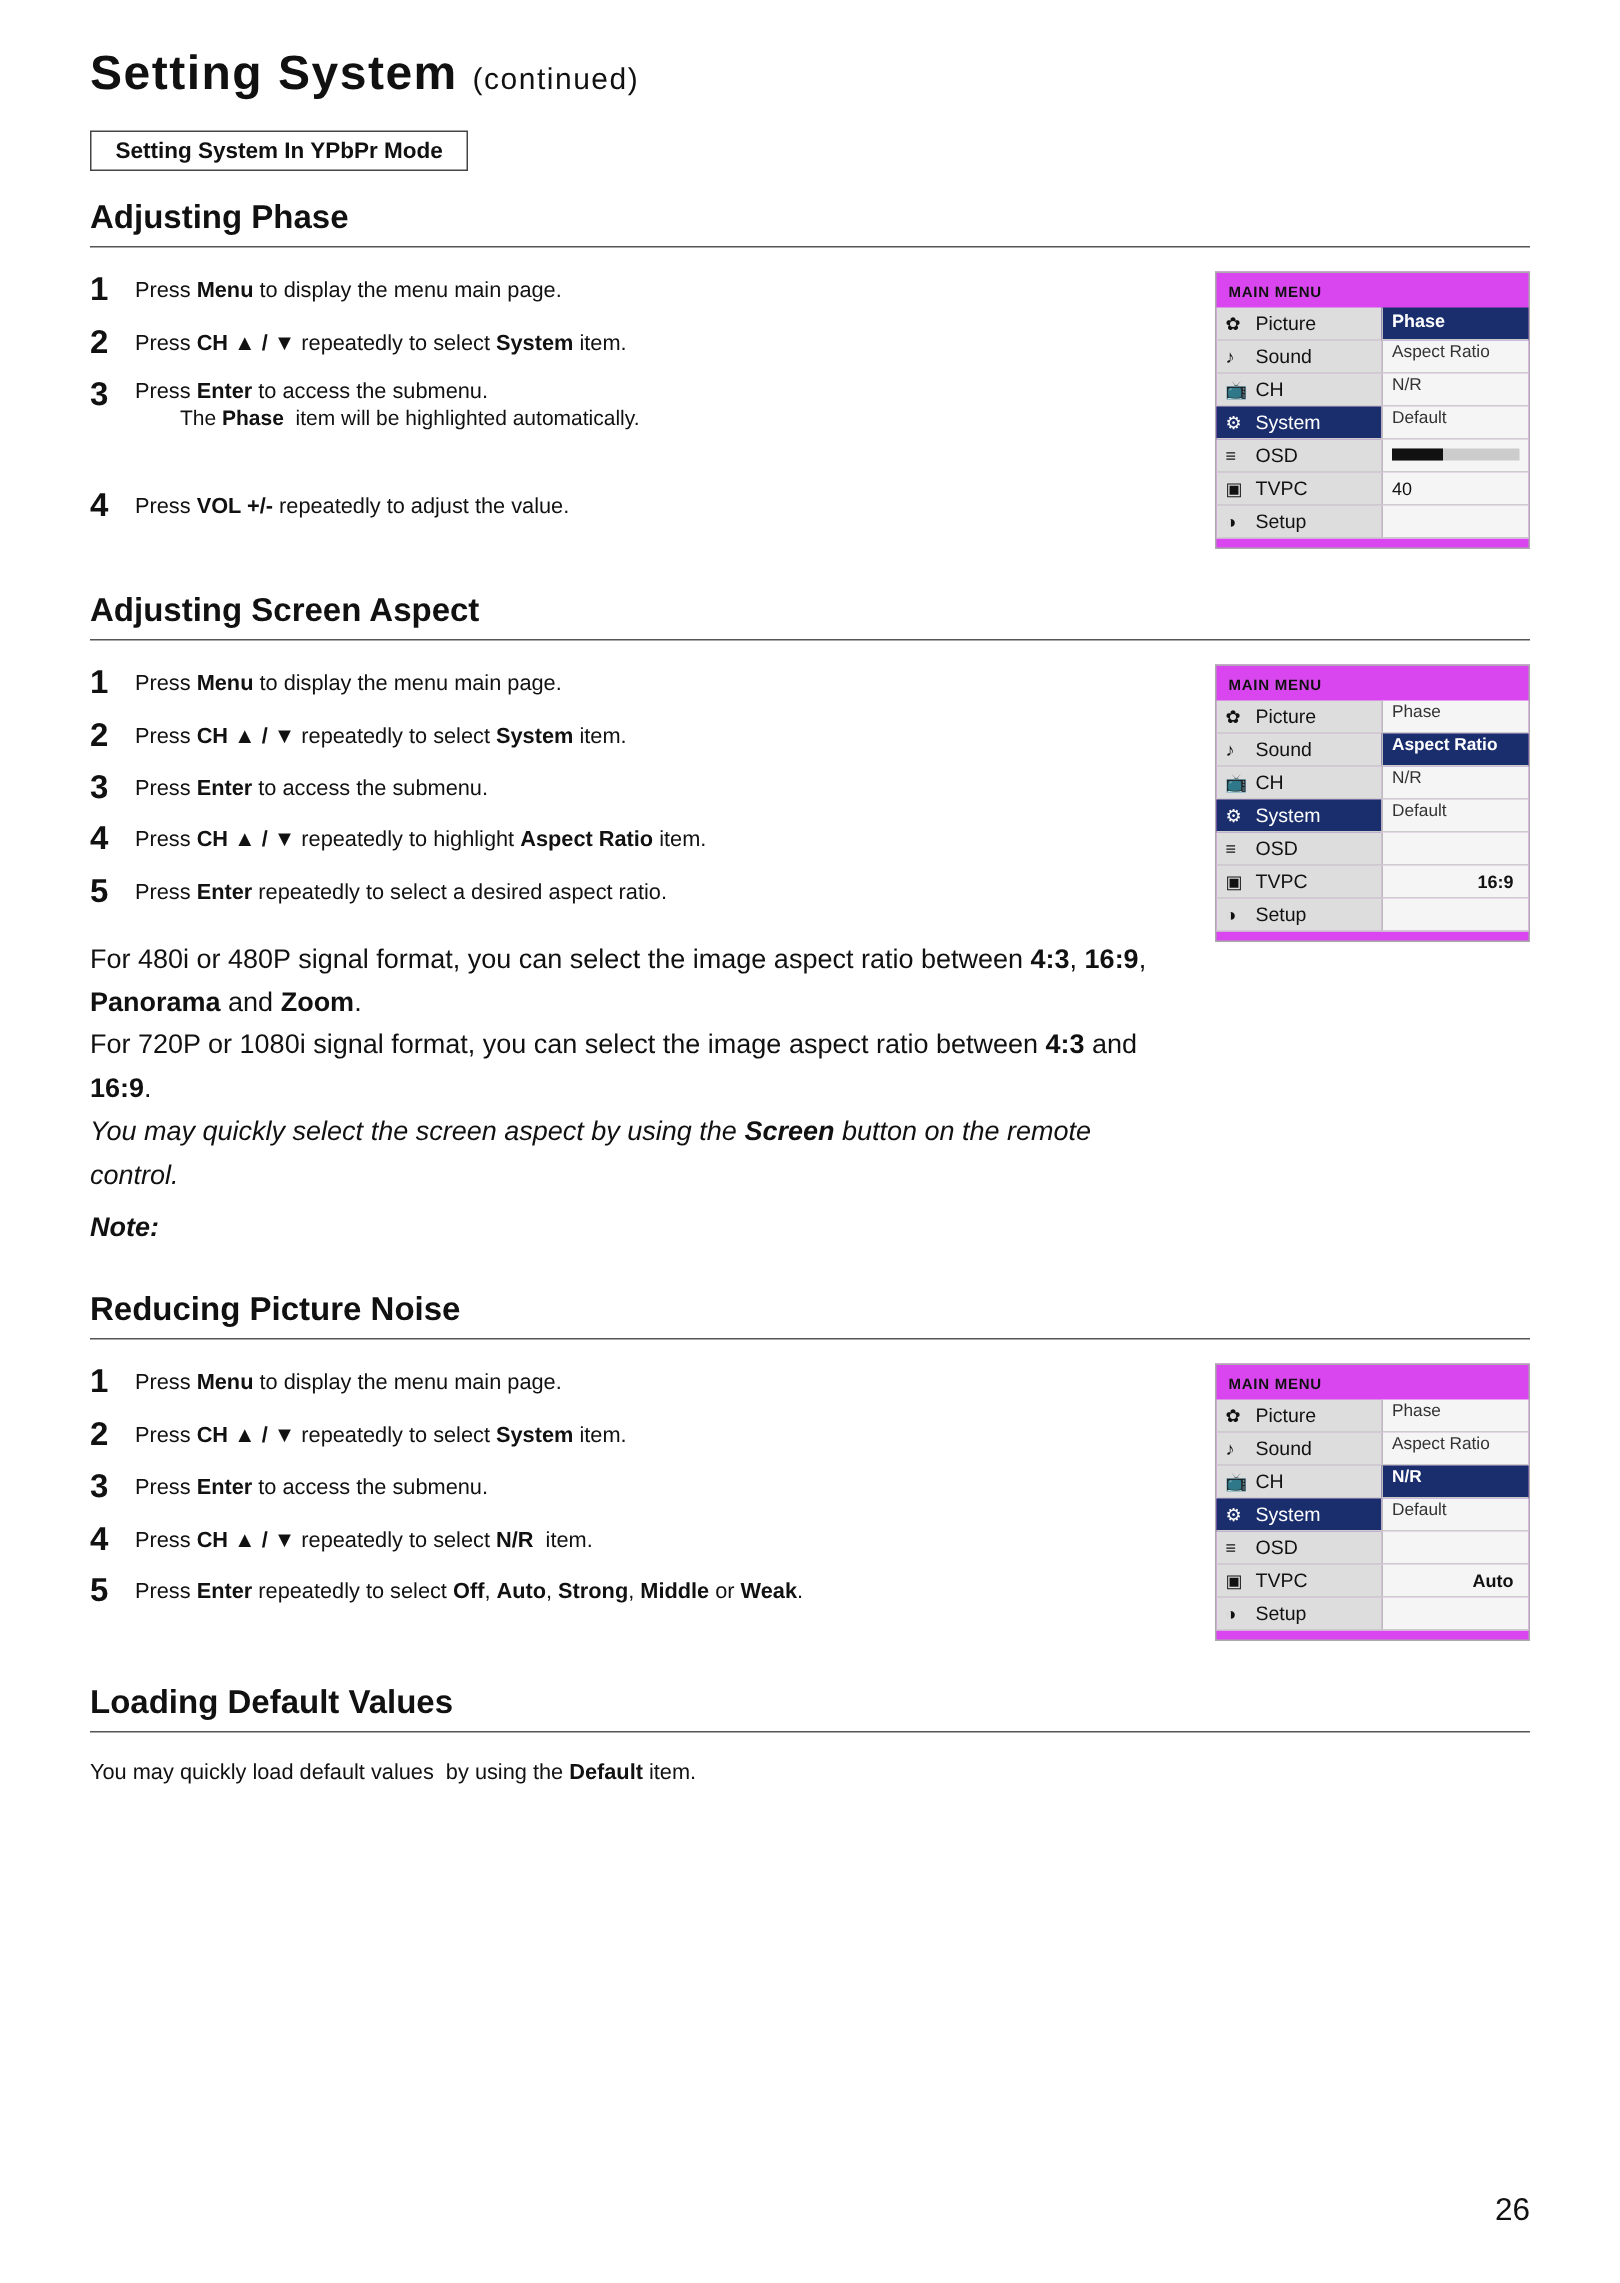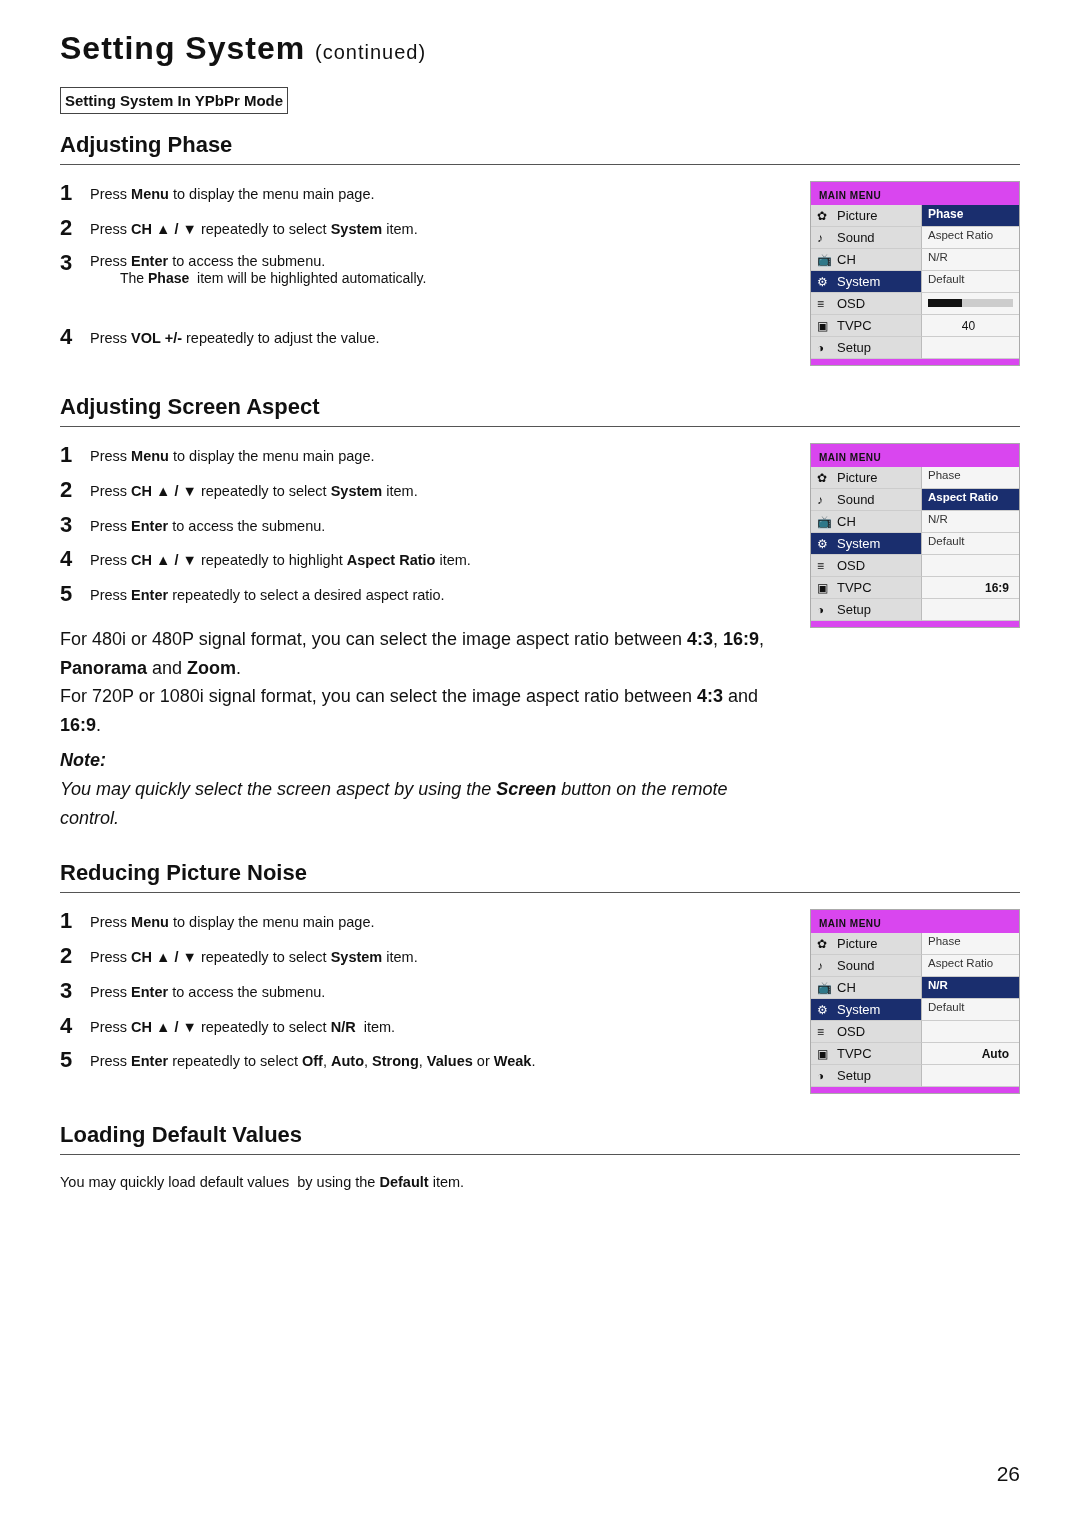--- a/index.html
+++ b/index.html
@@ -26,21 +26,21 @@
     }
     .page-header-title .continued {
       font-size: 20px;
       font-weight: normal;
     }
 
     
     .section-box {
       border: 1.5px solid #444;
       display: inline-block;
-      padding: 4px 4px;
+      padding: 4px 16px;
       font-weight: bold;
       font-size: 15px;
       margin-bottom: 14px;
     }
 
     
     .section-title {
       font-size: 22px;
       font-weight: bold;
       margin-bottom: 6px;
@@ -289,21 +289,21 @@
             <div class="progress-bar-container">
               <div class="progress-bar-fill" style="width:40%;"></div>
             </div>
           </div>
         </div>
         <div class="menu-row">
           <div class="menu-left">
             <span class="icon">▣</span> TVPC
           </div>
           <div class="menu-right">
-            <span class="submenu-value" style="text-align:center; padding-right:4px;">40</span>
+            <span class="submenu-value" style="text-align:left; padding-right:4px;">40</span>
           </div>
         </div>
         <div class="menu-row">
           <div class="menu-left">
             <span class="icon">◑</span> Setup
           </div>
           <div class="menu-right"></div>
         </div>
       </div>
     </div>
@@ -332,22 +332,22 @@
         <span class="step-num">4</span>
         <span class="step-text">Press <b>CH ▲ / ▼</b> repeatedly to highlight <b>Aspect Ratio</b> item.</span>
       </div>
       <div class="step">
         <span class="step-num">5</span>
         <span class="step-text">Press <b>Enter</b> repeatedly to select a desired aspect ratio.</span>
       </div>
       <div class="note-section">
         <p>For 480i or 480P signal format, you can select the image aspect ratio between <b>4:3</b>, <b>16:9</b>,  <b>Panorama</b> and <b>Zoom</b>.</p>
         <p>For 720P or 1080i signal format, you can select the image aspect ratio between <b>4:3</b> and <b>16:9</b>.</p>
+        <p><i>You may quickly select the screen aspect by using the <b><i>Screen</i></b> button on the remote control.</i></p>
         <p style="margin-top:6px;"><span class="note-label">Note:</span></p>
-        <p><i>You may quickly select the screen aspect by using the <b><i>Screen</i></b> button on the remote control.</i></p>
       </div>
     </div>
     <div class="menu-column">
       <div class="menu-ui">
         <div class="menu-ui-title">MAIN MENU</div>
         <div class="menu-row">
           <div class="menu-left">
             <span class="icon">✿</span> Picture
           </div>
           <div class="menu-right">
@@ -420,21 +420,21 @@
       <div class="step">
         <span class="step-num">3</span>
         <span class="step-text">Press <b>Enter</b> to access the submenu.</span>
       </div>
       <div class="step">
         <span class="step-num">4</span>
         <span class="step-text">Press <b>CH ▲ / ▼</b> repeatedly to select <b>N/R</b>&nbsp; item.</span>
       </div>
       <div class="step">
         <span class="step-num">5</span>
-        <span class="step-text">Press <b>Enter</b> repeatedly to select <b>Off</b>, <b>Auto</b>, <b>Strong</b>, <b>Values</b> or <b>Weak</b>.</span>
+        <span class="step-text">Press <b>Enter</b> repeatedly to select <b>Off</b>, <b>Auto</b>, <b>Strong</b>, <b>Middle</b> or <b>Weak</b>.</span>
       </div>
     </div>
     <div class="menu-column">
       <div class="menu-ui">
         <div class="menu-ui-title">MAIN MENU</div>
         <div class="menu-row">
           <div class="menu-left">
             <span class="icon">✿</span> Picture
           </div>
           <div class="menu-right">

